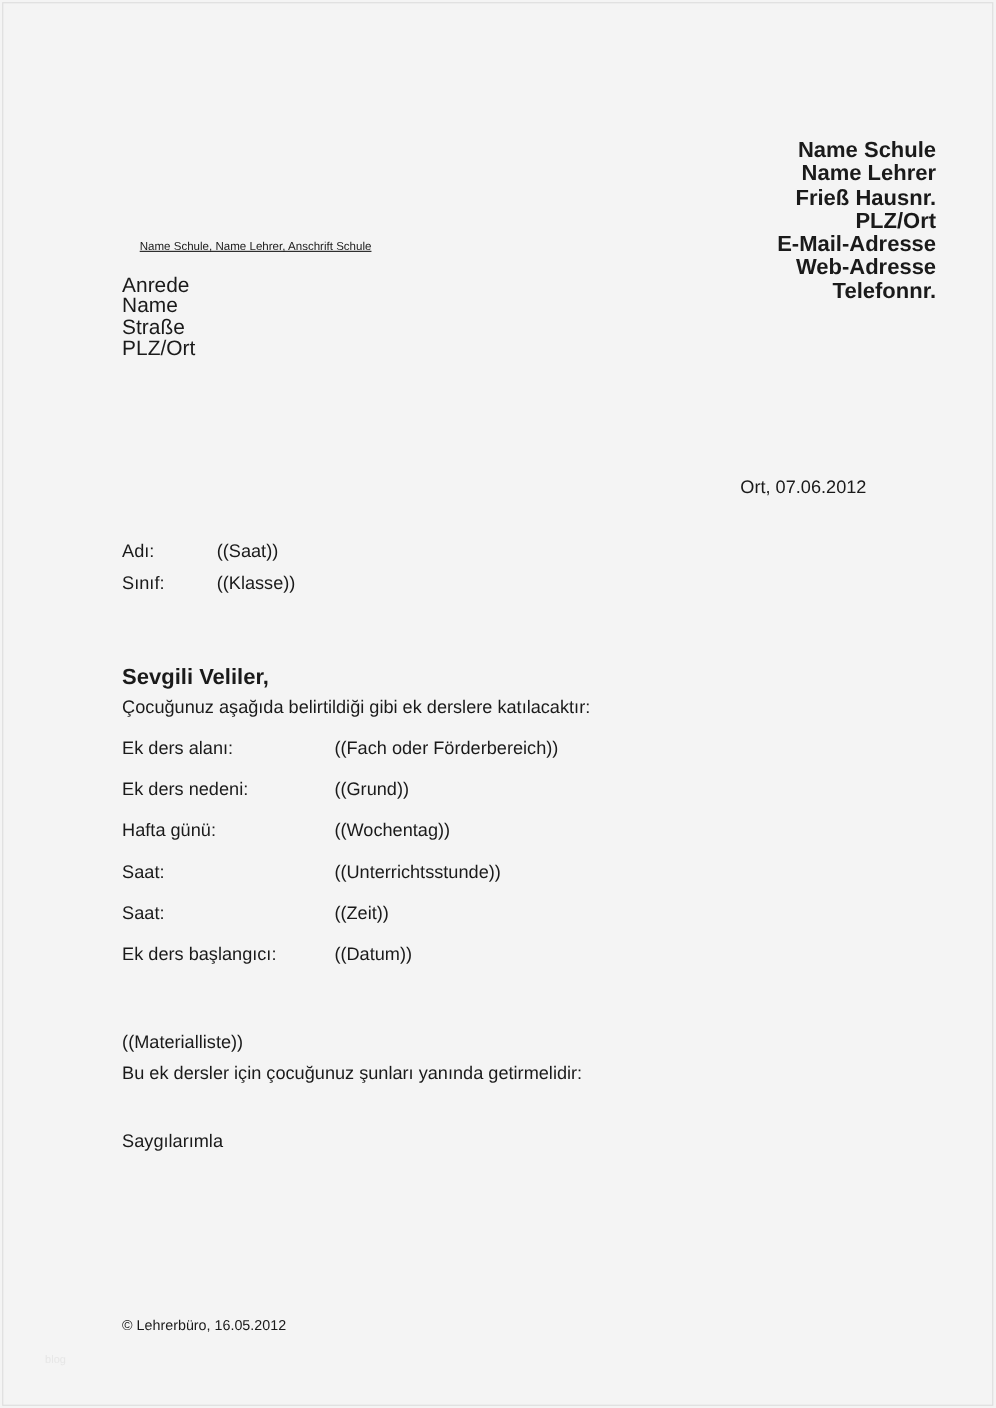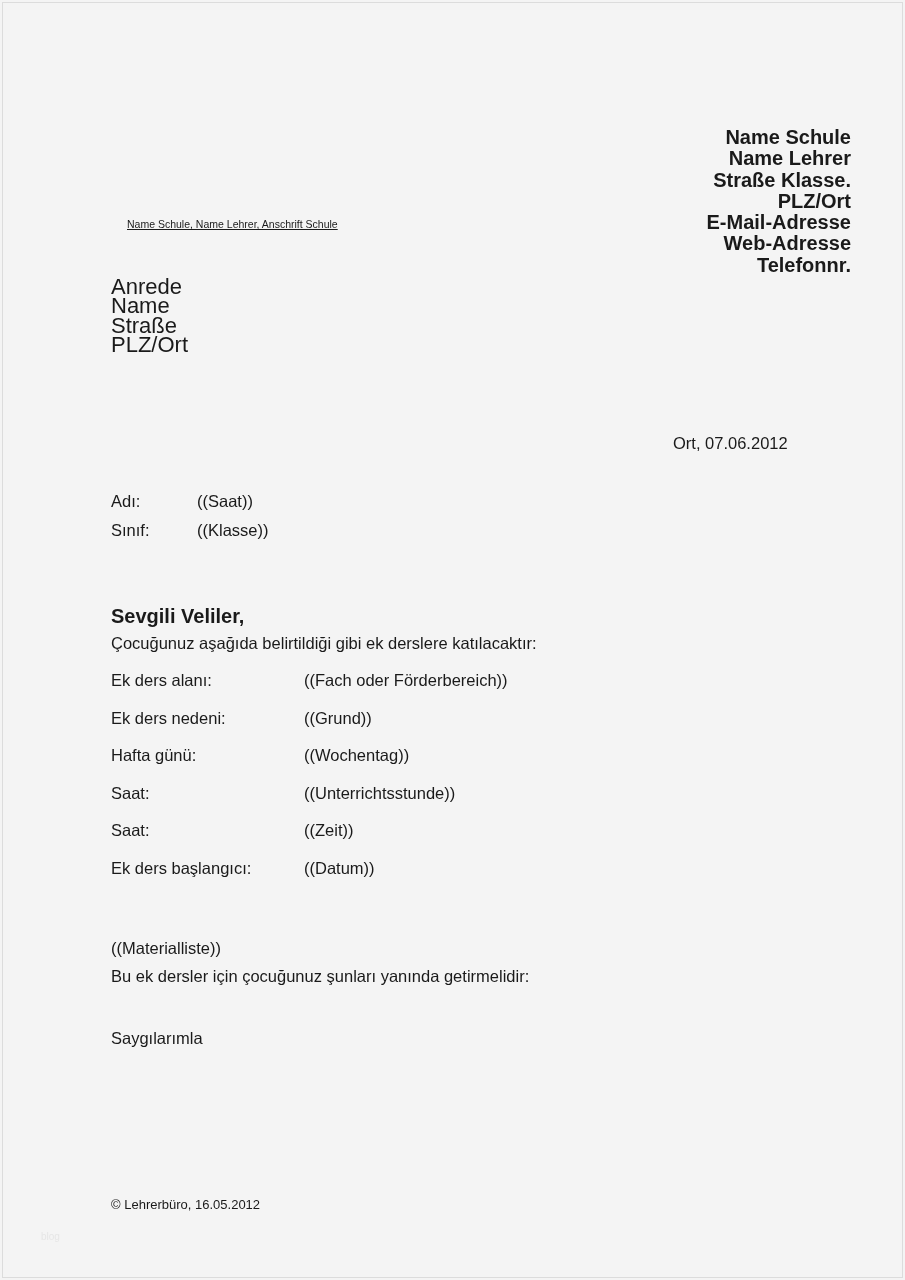--- a/index.html
+++ b/index.html
@@ -25,23 +25,22 @@
     line-height: 21.3px;
   }
   .return-addr {
     left: 108px; top: 215px;
     font-size: 10.5px;
     text-decoration: underline;
     padding-left: 16px;
   }
   .recipient {
     left: 108px; top: 247px;
-    font-size: 22px;
+    font-size: 19px;
     line-height: 19.3px;
-    margin-top: 27px;
   }
   .date-line {
     left: 670px; top: 431px;
     font-size: 16.5px;
     text-align: center;
   }
   .student-info {
     left: 108px; top: 489px;
     font-size: 16.5px;
   }
@@ -82,21 +81,21 @@
   }
 </style>
 </head>
 <body>
 
 <div class="page">
 
   <div class="abs sender-block">
     <div>Name Schule</div>
     <div>Name Lehrer</div>
-    <div>Straße Klasse.</div>
+    <div>Frieß Hausnr.</div>
     <div>PLZ/Ort</div>
     <div>E-Mail-Adresse</div>
     <div>Web-Adresse</div>
     <div>Telefonnr.</div>
   </div>
 
   <div class="abs return-addr">Name Schule, Name Lehrer, Anschrift Schule</div>
 
   <div class="abs recipient">
     <div>Anrede</div>

